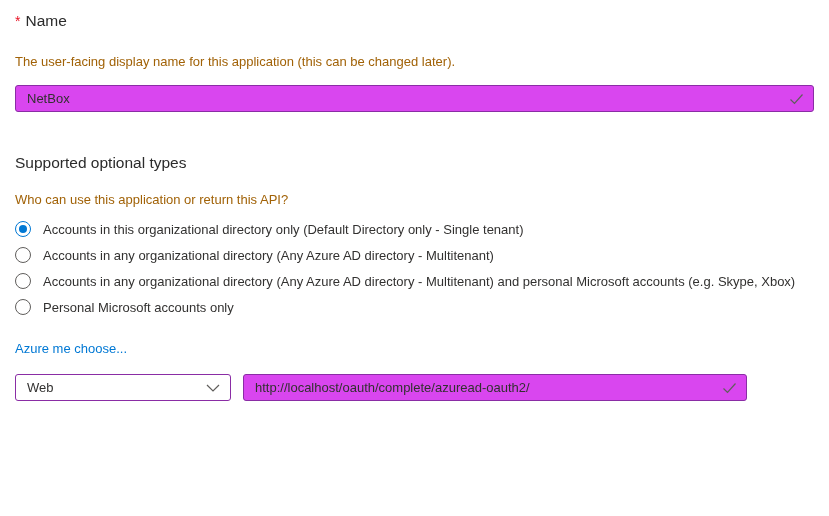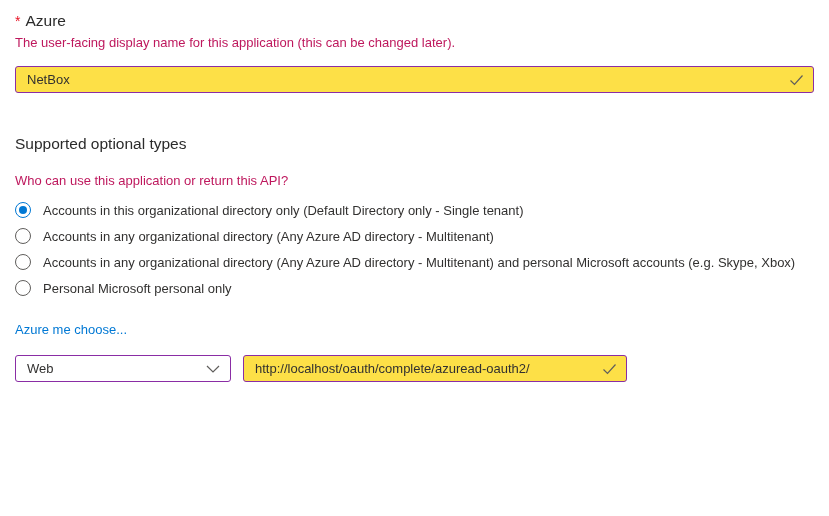--- a/index.html
+++ b/index.html
@@ -13,32 +13,32 @@
   }
   .container { padding: 12px 15px 0 15px; }
 
   .section-title {
     font-size: 15.5px; font-weight: 400; color: #2b2b2b;
     margin: 0; line-height: 18px;
   }
   .required-marker { color: #e81123; margin-right: 5px; font-size: 14px; }
 
   .field-desc {
-    font-size: 13px; line-height: 17px; color: #be185d;
-    margin: 4px 0 0 0; max-width: 799px;
+    font-size: 13px; line-height: 17px; color: #a16207;
+    margin: 23px 0 0 0; max-width: 799px;
   }
 
   
   .input-wrap { position: relative; margin-top: 15px; }
   .text-input {
     width: 100%; height: 27px;
     border: 1px solid #8a2da5; border-radius: 3px;
     padding: 0 32px 0 11px;
     font-size: 13px; font-family: inherit; color: #323130;
-    outline: none; background: #fde047;
+    outline: none; background: #d946ef;
   }
   .input-check {
     position: absolute; right: 10px; top: 50%;
     transform: translateY(-50%); line-height: 0;
   }
 
   .h2-account { margin-top: 42px; }
   .question { margin-top: 19px; }
 
   .radio-group { margin-top: 8px; text-align: center; }
@@ -64,31 +64,31 @@
   .redirect-desc { margin-top: 13px; }
 
   .uri-row { display: flex; gap: 12px; margin-top: 17px; }
   .select-box {
     width: 216px; height: 27px;
     border: 1px solid #8a2da5; border-radius: 3px;
     display: flex; align-items: center; justify-content: space-between;
     padding: 0 10px 0 11px; font-size: 13px; color: #323130;
     background: #fff; cursor: pointer;
   }
-  .uri-wrap { position: relative; width: 384px; margin-top: 0; }
+  .uri-wrap { position: relative; width: 504px; margin-top: 0; }
 
   svg { display: block; }
 </style>
 </head>
 <body>
 
 <div class="container">
 
   
-  <h1 class="section-title"><span class="required-marker">*</span><span>Azure</span></h1>
+  <h1 class="section-title"><span class="required-marker">*</span><span>Name</span></h1>
 
   <p class="field-desc">The user-facing display name for this application (this can be changed later).</p>
 
   <div class="input-wrap">
     <input class="text-input" type="text" value="NetBox" style="">
     <span class="input-check">
       <svg width="15" height="12" viewBox="0 0 15 12">
         <polyline points="1.5,6.5 5.5,10.5 13.5,1.5" fill="none" stroke="#605e5c" stroke-width="1.2"></polyline>
       </svg>
     </span>
@@ -107,21 +107,21 @@
     <div class="radio-row">
       <span class="radio-circle"></span>
       <span class="radio-label">Accounts in any organizational directory (Any Azure AD directory - Multitenant)</span>
     </div>
     <div class="radio-row">
       <span class="radio-circle"></span>
       <span class="radio-label">Accounts in any organizational directory (Any Azure AD directory - Multitenant) and personal Microsoft accounts (e.g. Skype, Xbox)</span>
     </div>
     <div class="radio-row">
       <span class="radio-circle"></span>
-      <span class="radio-label">Personal Microsoft personal only</span>
+      <span class="radio-label">Personal Microsoft accounts only</span>
     </div>
   </div>
 
   <a class="help-link">Azure me choose...</a>
 
   
 
 
   <div class="uri-row">
     <div class="select-box">

